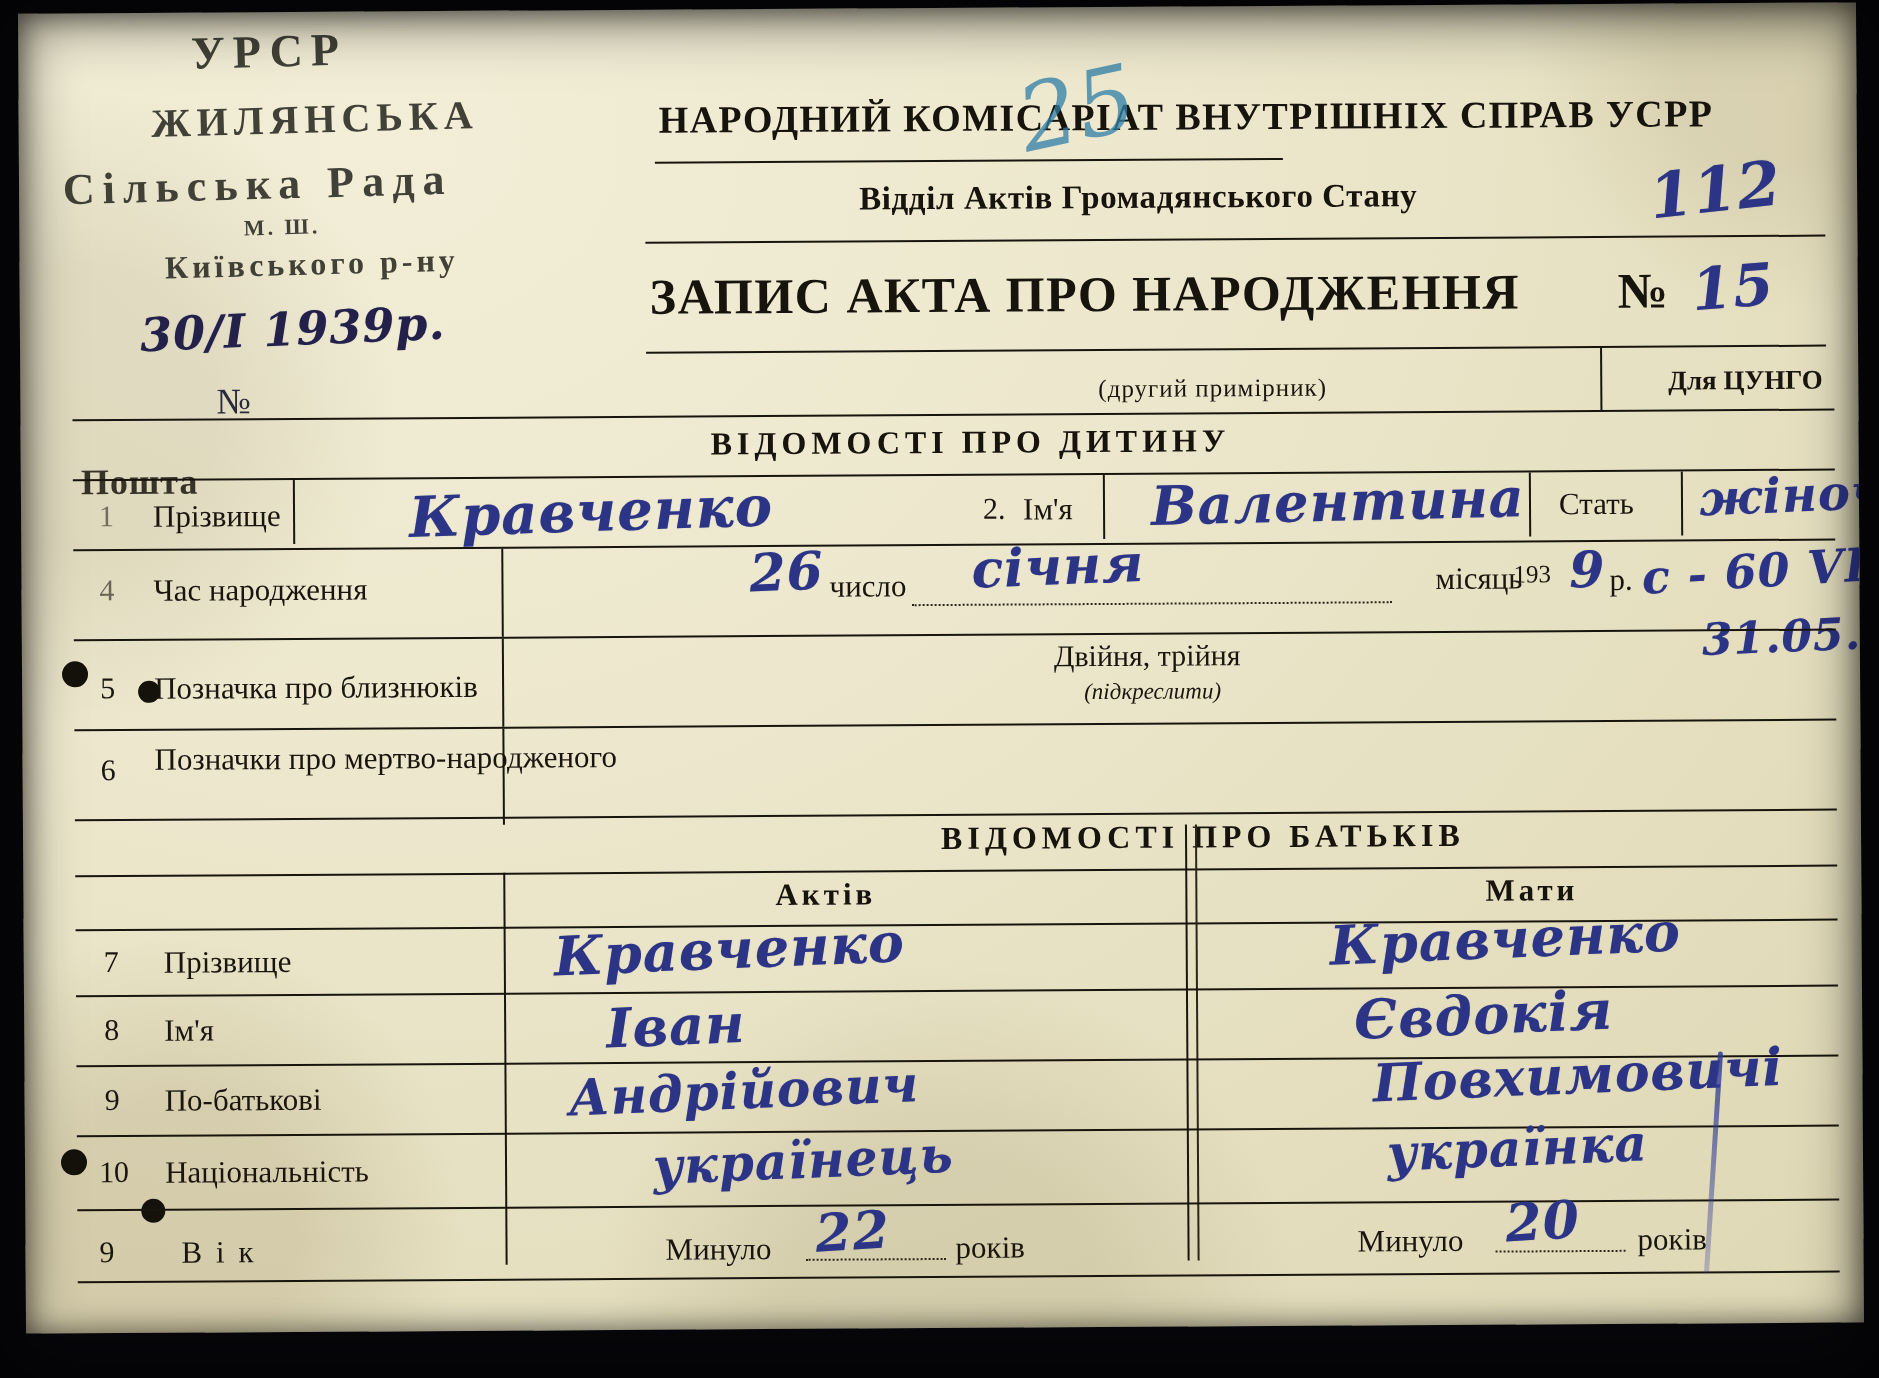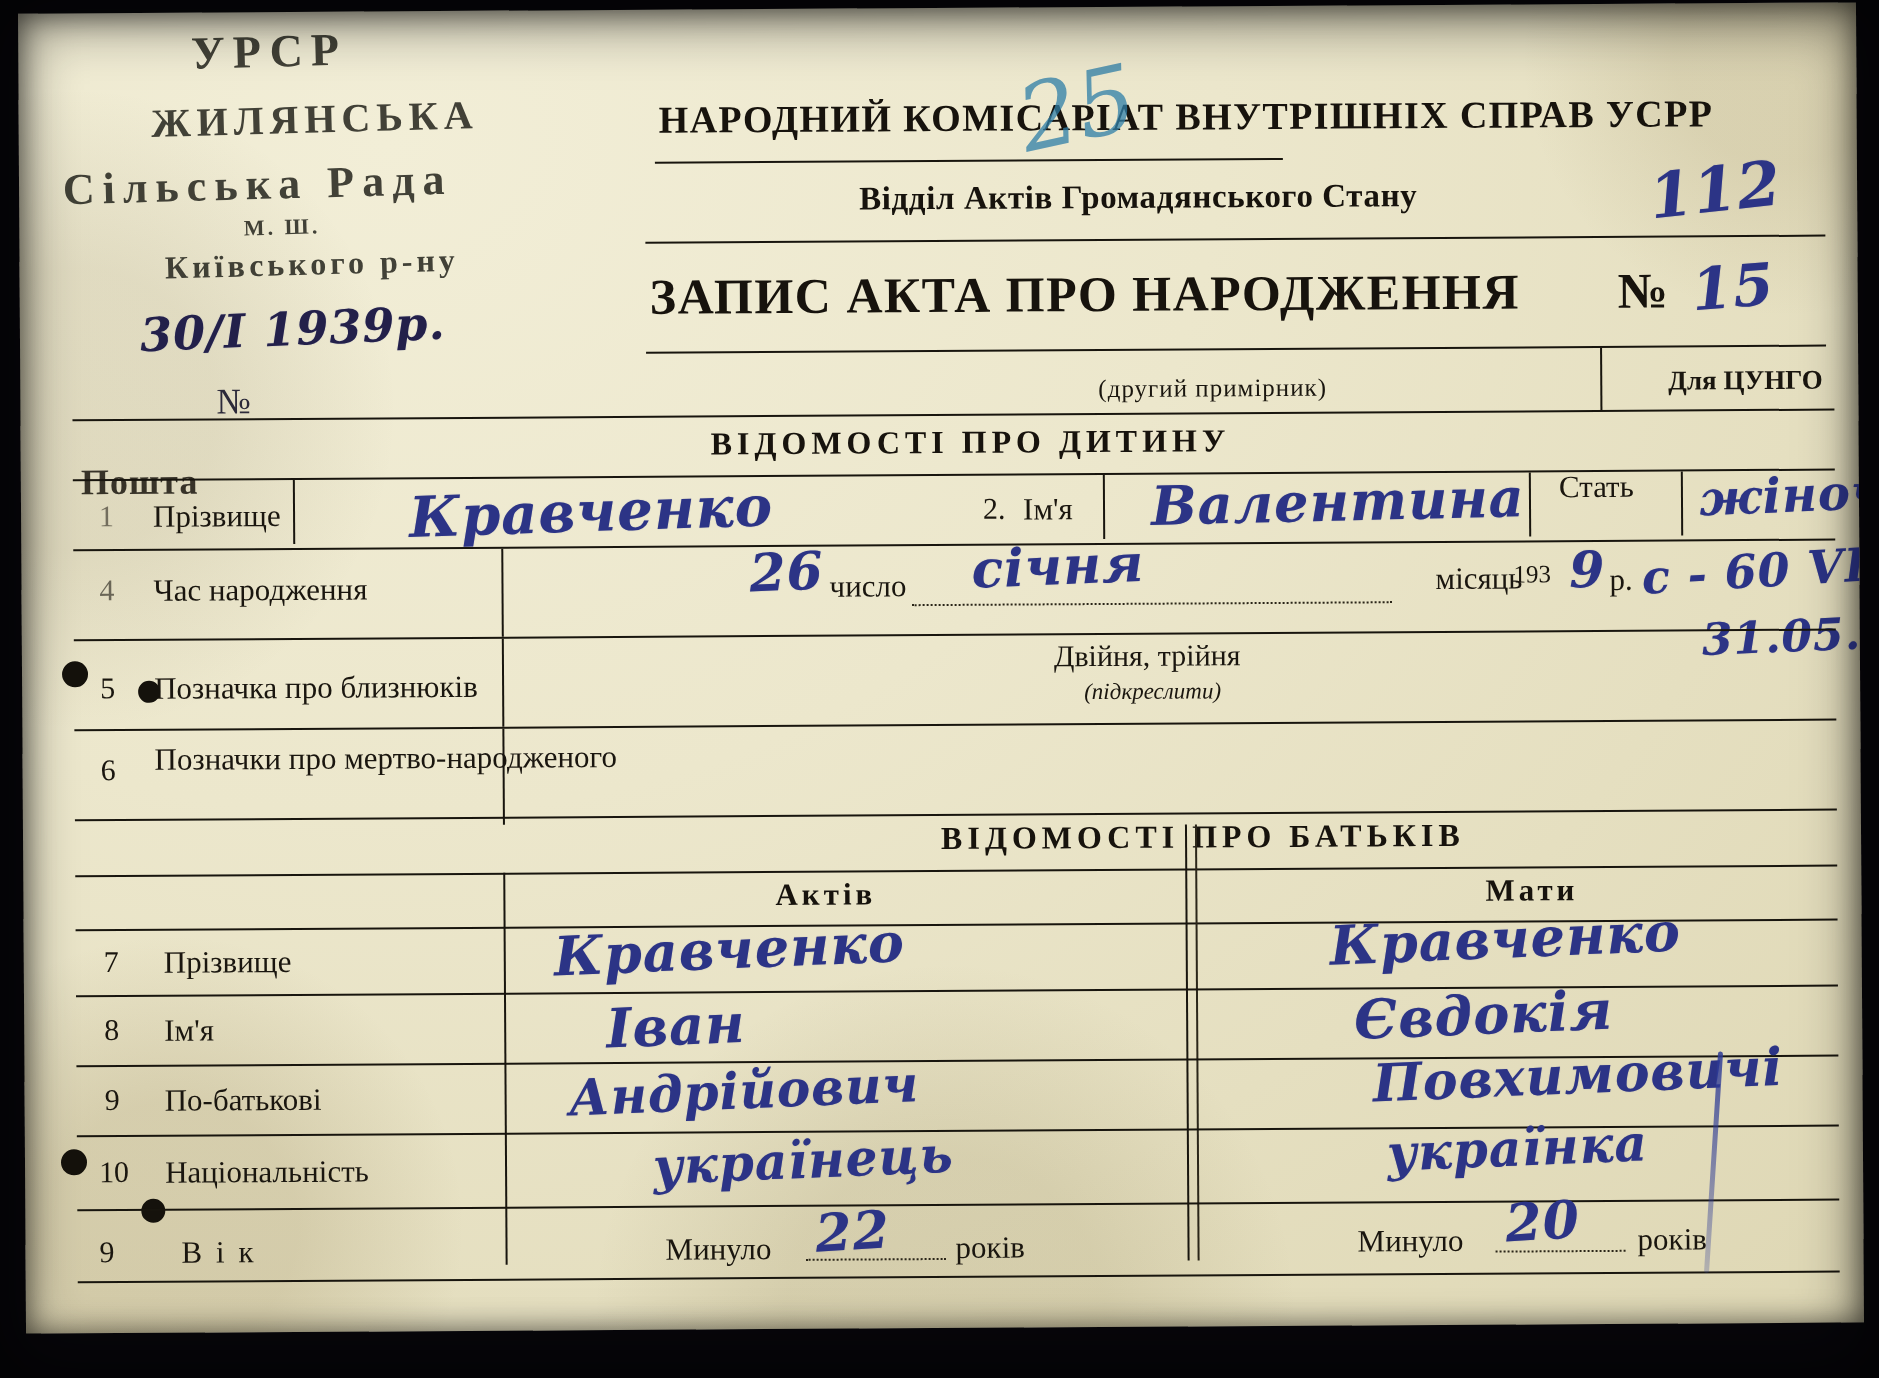--- a/index.html
+++ b/index.html
@@ -180,21 +180,21 @@
     <div class="ink" style="position:absolute; left:388px; top:468px; font-size:56px; transform:rotate(-1.5deg);">Кравченко</div>
 
     <div class="vrule" style="left:272px; top:468px; height:64px;"></div>
 
     <div class="num" style="left:962px; top:484px; font-size:30px;">2.</div>
     <div class="lbl" style="left:1002px; top:484px; font-size:31px;">Ім'я</div>
     <div class="vrule" style="left:1082px; top:468px; height:64px;"></div>
     <div class="ink" style="position:absolute; left:1130px; top:464px; font-size:54px; transform:rotate(-1deg);">Валентина</div>
 
     <div class="vrule" style="left:1508px; top:468px; height:64px;"></div>
-    <div class="lbl" style="left:1538px; top:465px; font-size:31px;">Стать</div>
+    <div class="lbl" style="left:1538px; top:482px; font-size:31px;">Стать</div>
     <div class="vrule" style="left:1660px; top:468px; height:64px;"></div>
     <div class="ink" style="position:absolute; left:1678px; top:464px; font-size:48px; transform:rotate(-2deg); overflow:hidden; width:180px;">жіноча</div>
 
     <div class="rule" style="left:52px; top:536px; width:1762px;"></div>
 
     <div class="num" style="left:78px; top:560px; font-size:30px; opacity:.6;">4</div>
     <div class="lbl" style="left:132px; top:560px; font-size:31px;">Час народження</div>
     <div class="vrule" style="left:480px; top:538px; height:88px;"></div>
 
     <div class="ink" style="position:absolute; left:728px; top:532px; font-size:52px; transform:rotate(-2deg);">26</div>

